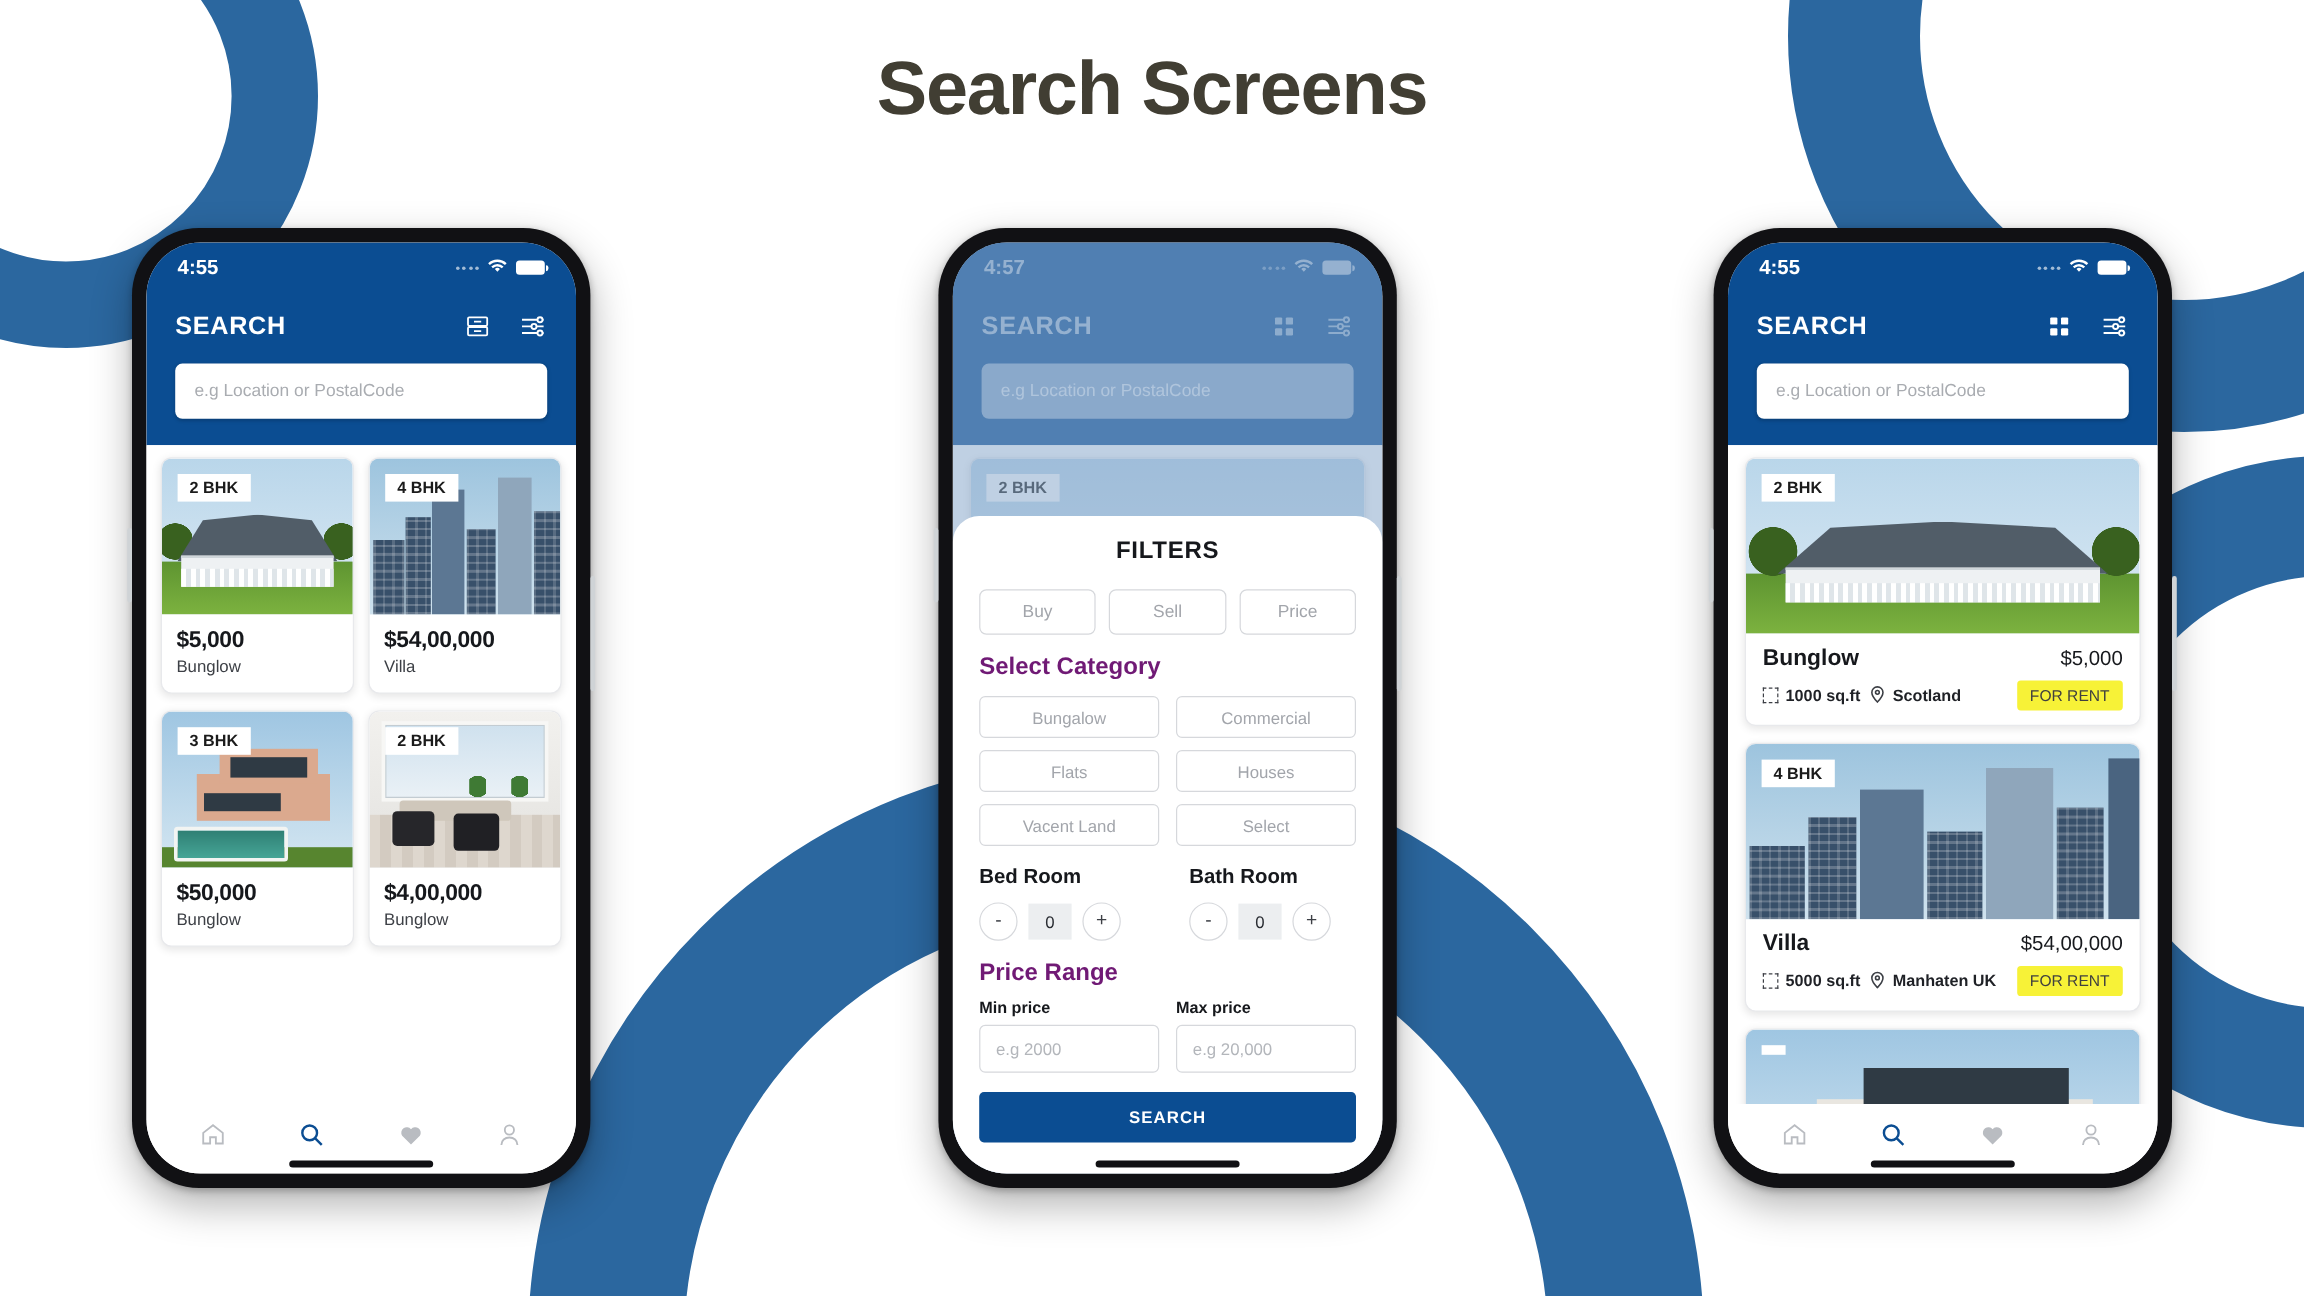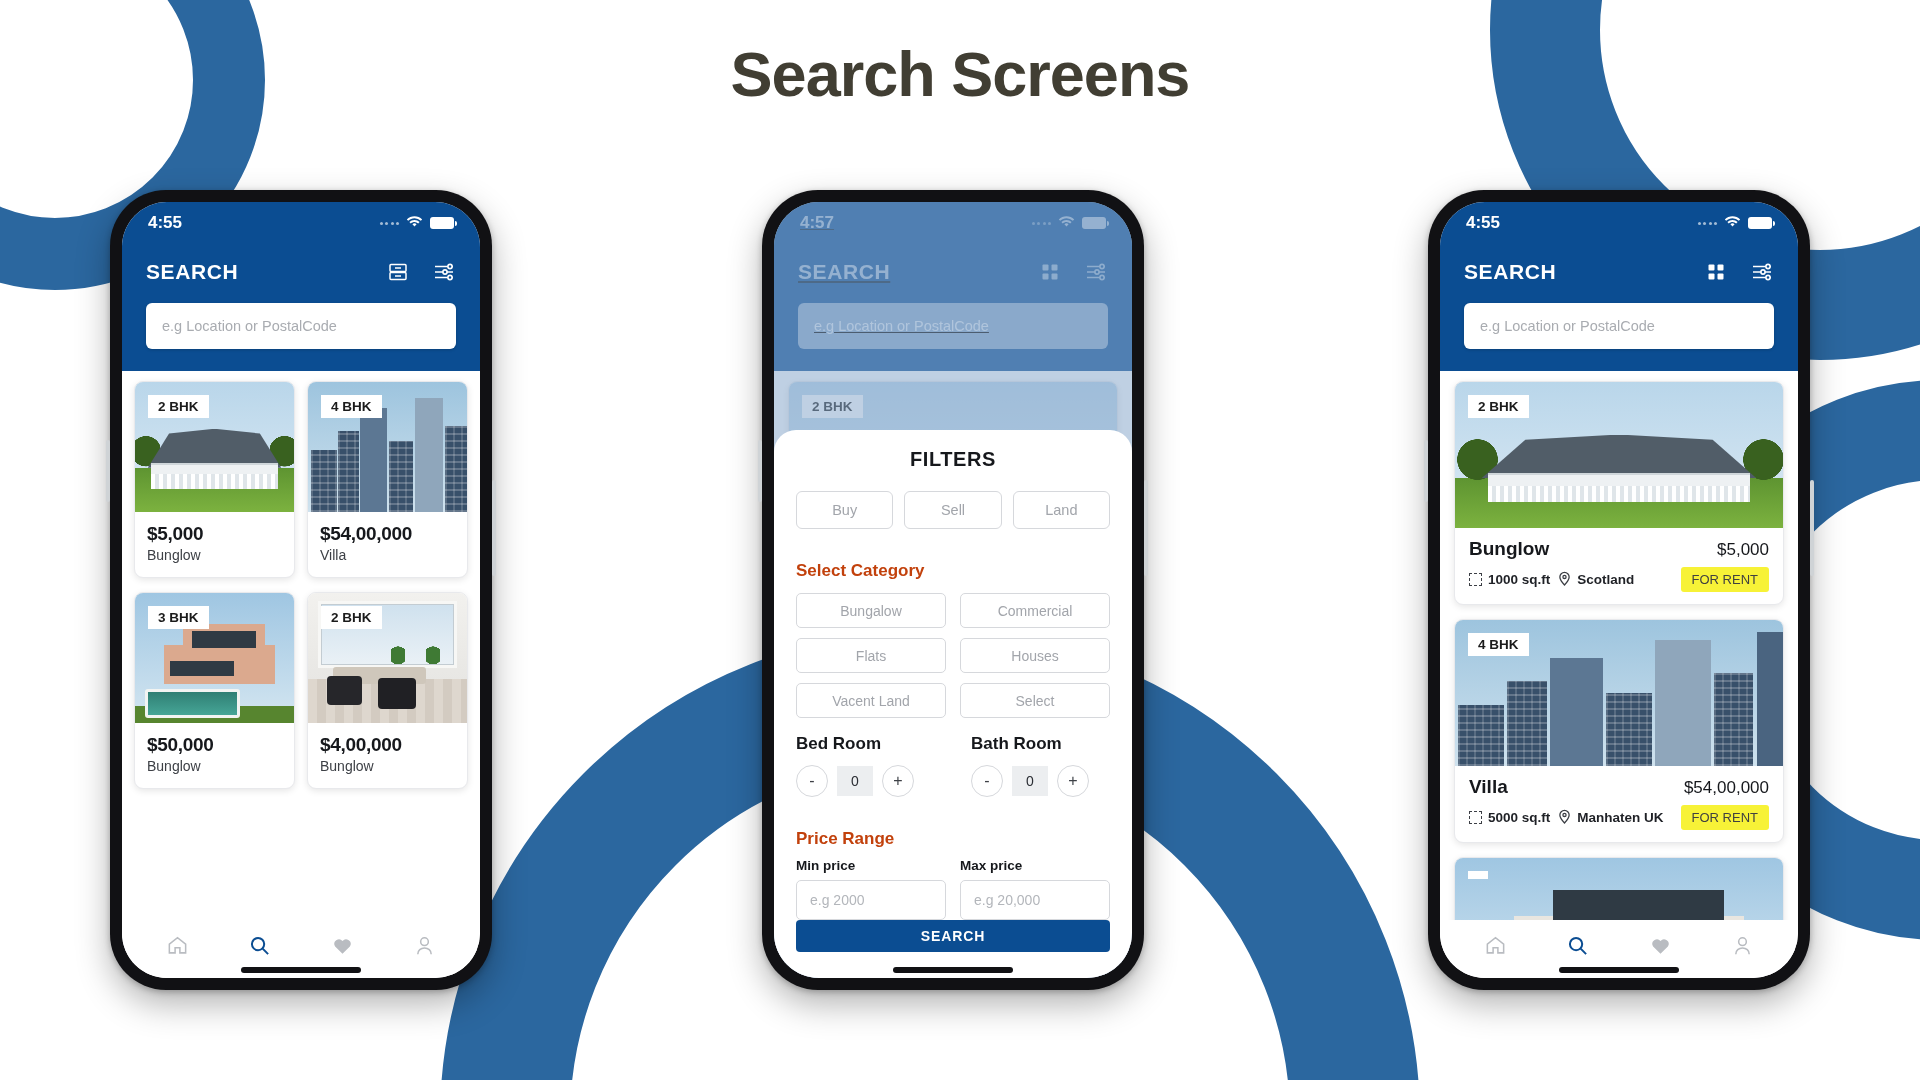--- a/index.html
+++ b/index.html
@@ -63,21 +63,21 @@
     overflow:hidden;
     position:relative;
     display:flex; flex-direction:column;justify-content:center;
   }
   .home-bar{
     position:absolute; bottom:5px; left:50%; transform:translateX(-50%);
     width:120px; height:6px; background:#111114; border-radius:4px; z-index:40;
   }
 
   #phone1 { left:110px; top:190px; }
-  #phone2 { left:762px; top:190px;text-decoration:underline; }
+  #phone2 { left:782px; top:190px; }
   #phone3 { left:1428px; top:190px; }
 
   
   .app-head { background:#0b4d92; flex:0 0 auto; padding:0; }
   .statusbar{
     height:42px; display:flex; align-items:center;
     padding:0 26px; color:#fff;
     font-size:17px; font-weight:bold;
   }
   .sb-right{ margin-left:auto; display:flex; align-items:center; gap:7px; }
@@ -168,21 +168,21 @@
     padding:18px 22px 0; display:flex; flex-direction:column;
     height:548px;
   }
   .sheet-title{ text-align:center; font-size:20px; font-weight:bold; color:#16181c; letter-spacing:.6px; }
   .pillrow{ display:flex; gap:11px; margin-top:20px; }
   .pill{
     flex:1; height:38px; border:1px solid #d6d8dc; border-radius:6px;
     display:flex; align-items:center; justify-content:center;
     font-size:14.5px; color:#a2a5ab; background:#fff;
   }
-  .sec-label{ font-size:17px; font-weight:bold; color:#c2410c; margin-top:32px; }
+  .sec-label{ font-size:20px; font-weight:bold; color:#701a75; margin-top:16px; }
   .catgrid{ display:grid; grid-template-columns:1fr 1fr; gap:10px 14px; margin-top:12px; }
   .cat{
     height:35px; border:1px solid #d6d8dc; border-radius:5px;
     display:flex; align-items:center; justify-content:center;
     font-size:14px; color:#a2a5ab; background:#fff;
   }
   .roomsrow{ display:flex; gap:36px; margin-top:16px; }
   .roomblk{ flex:1; }
   .roomlab{ font-size:17px; font-weight:bold; color:#16181c; }
   .stepper{ display:flex; align-items:center; gap:9px; margin-top:11px; }
@@ -488,21 +488,21 @@
     </div>
 
     <div class="dim-veil"></div>
 
     <div class="sheet">
       <div class="sheet-title">FILTERS</div>
 
       <div class="pillrow">
         <div class="pill">Buy</div>
         <div class="pill">Sell</div>
-        <div class="pill">Land</div>
+        <div class="pill">Price</div>
       </div>
 
       <div class="sec-label">Select Category</div>
       <div class="catgrid">
         <div class="cat">Bungalow</div>
         <div class="cat">Commercial</div>
         <div class="cat">Flats</div>
         <div class="cat">Houses</div>
         <div class="cat">Vacent Land</div>
         <div class="cat">Select</div>

